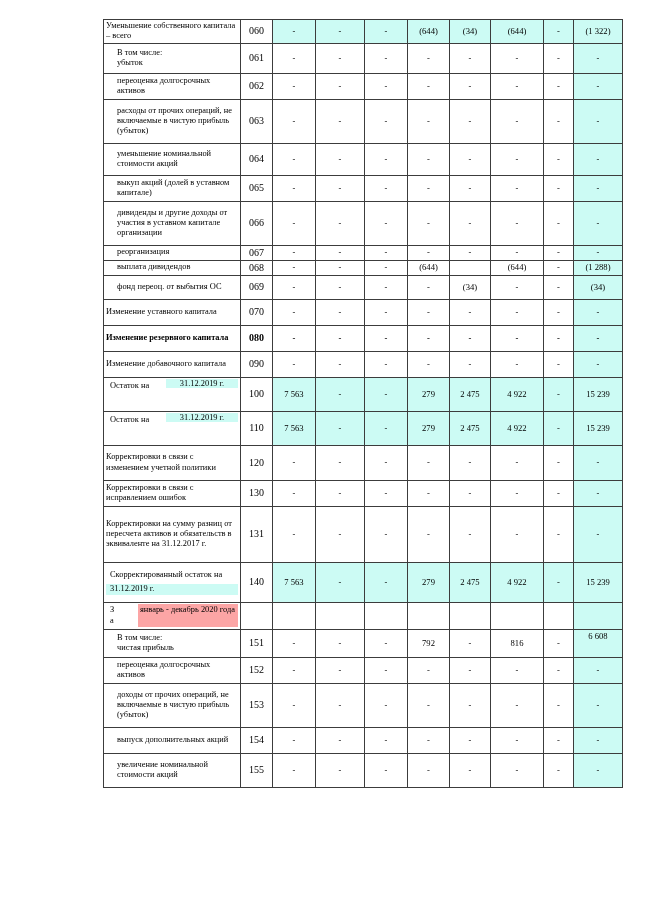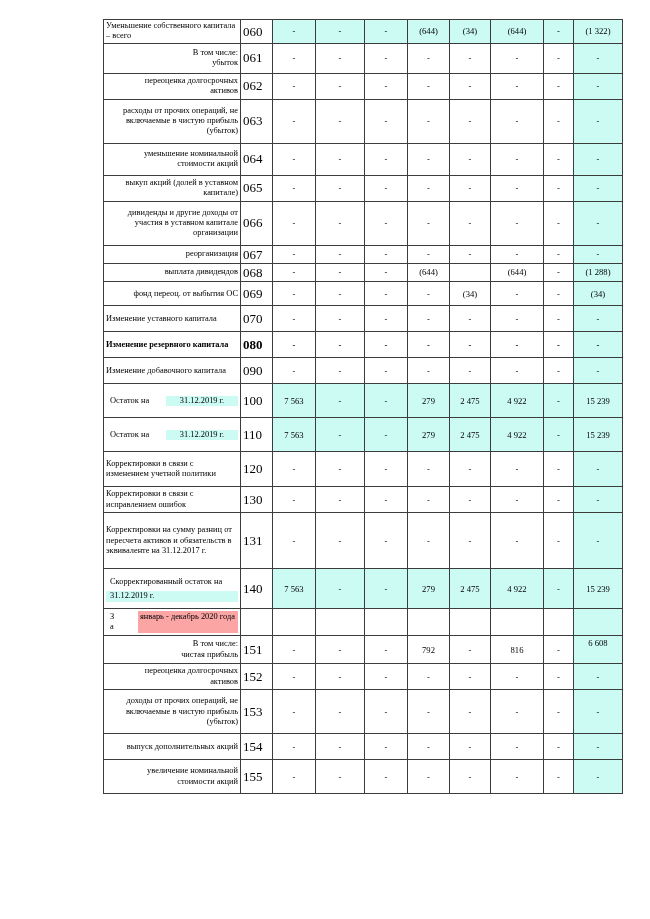--- a/index.html
+++ b/index.html
@@ -48,38 +48,38 @@
   col.c-num5 { width: 41px; }
   col.c-num6 { width: 53px; }
   col.c-num7 { width: 30px; }
   col.c-tot  { width: 49px; }
 
   td.name {
     text-align: left;
     padding-left: 4px;
     line-height: 1.22;
   }
-  td.name.ind1 { padding-left: 13px; text-align: right; }
+  td.name.ind1 { padding-left: 13px; }
   td.code {
-    text-align: left;
-    font-size: 13px;
+    text-align: center;
+    font-size: 10px;
   }
   td.num {
     text-align: center;
     font-size: 8.6px;
   }
   td.hl { background: #ccfbf4; }
 
   
   td.splitcell {
     padding: 0;
   }
   .split-wrap {
     display: flex;
-    align-items: center;
+    align-items: flex-start;
     height: 100%;
     min-height: 30px;
   }
   .split-left {
     flex: 0 0 56px;
     padding: 2px 0 2px 4px;
     display: flex;
     align-items: center;
     line-height: 1.2;
   }

